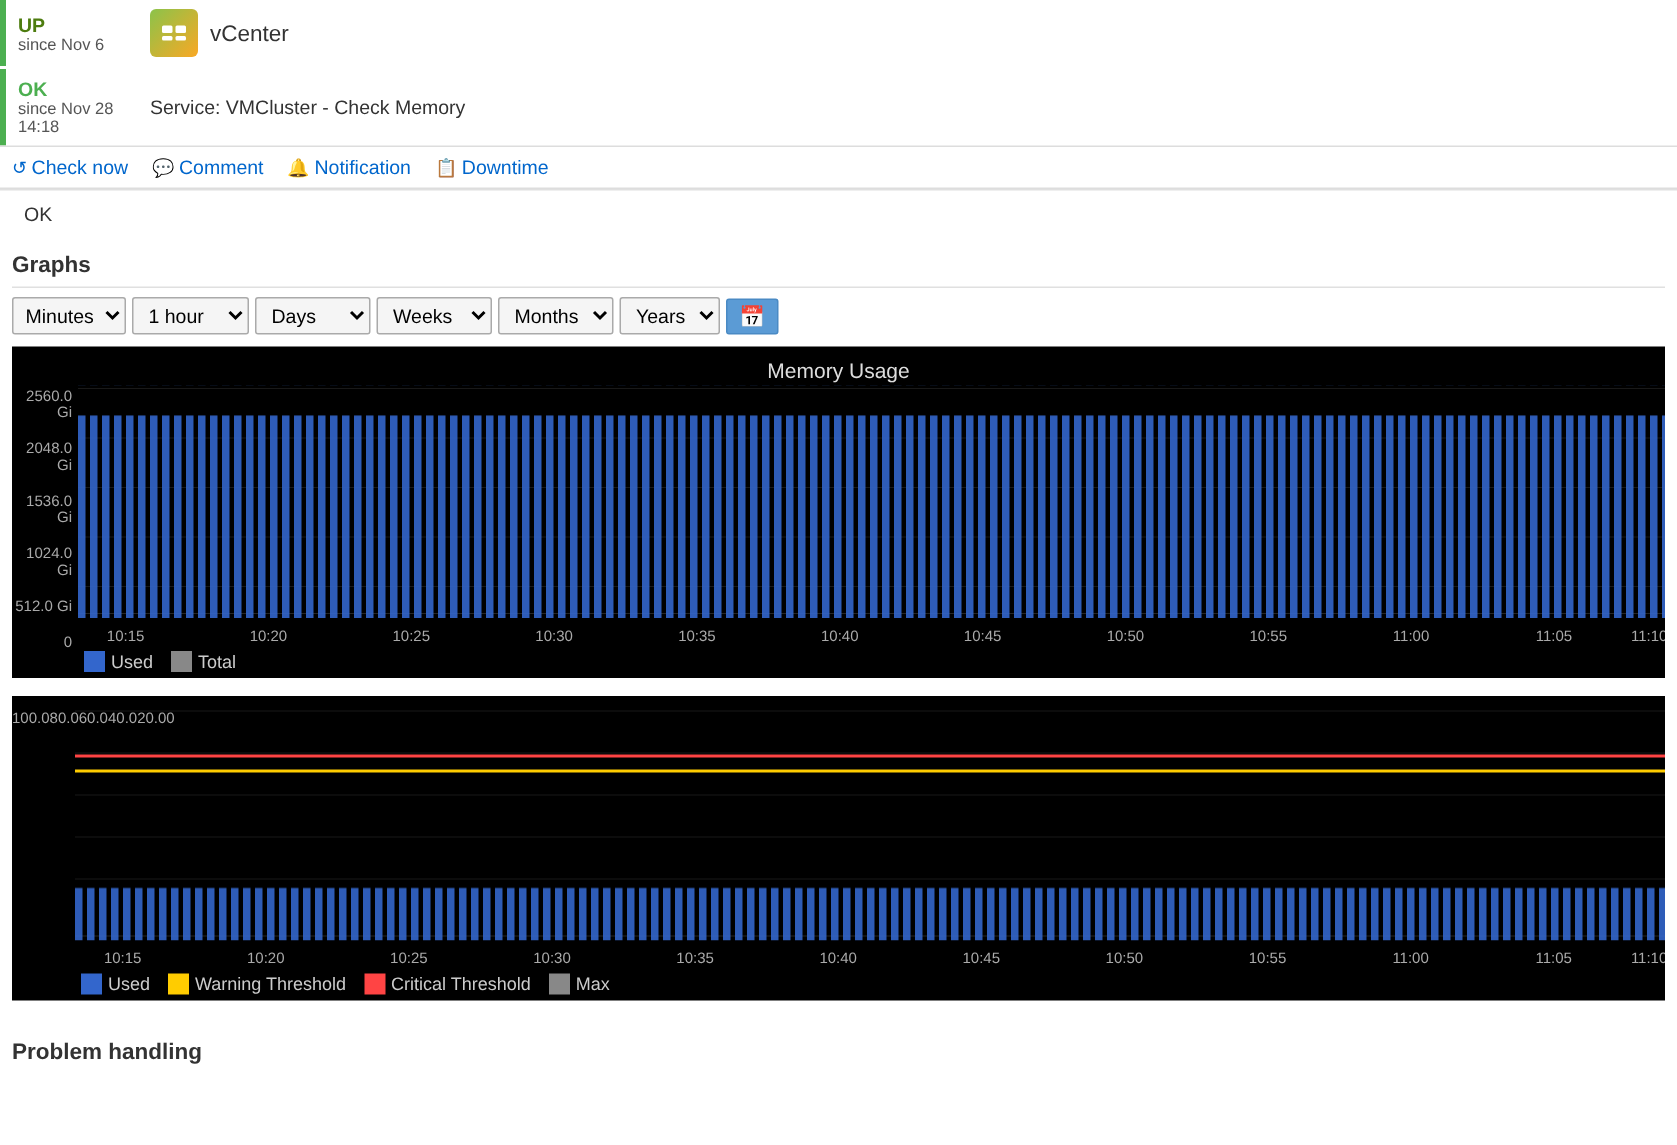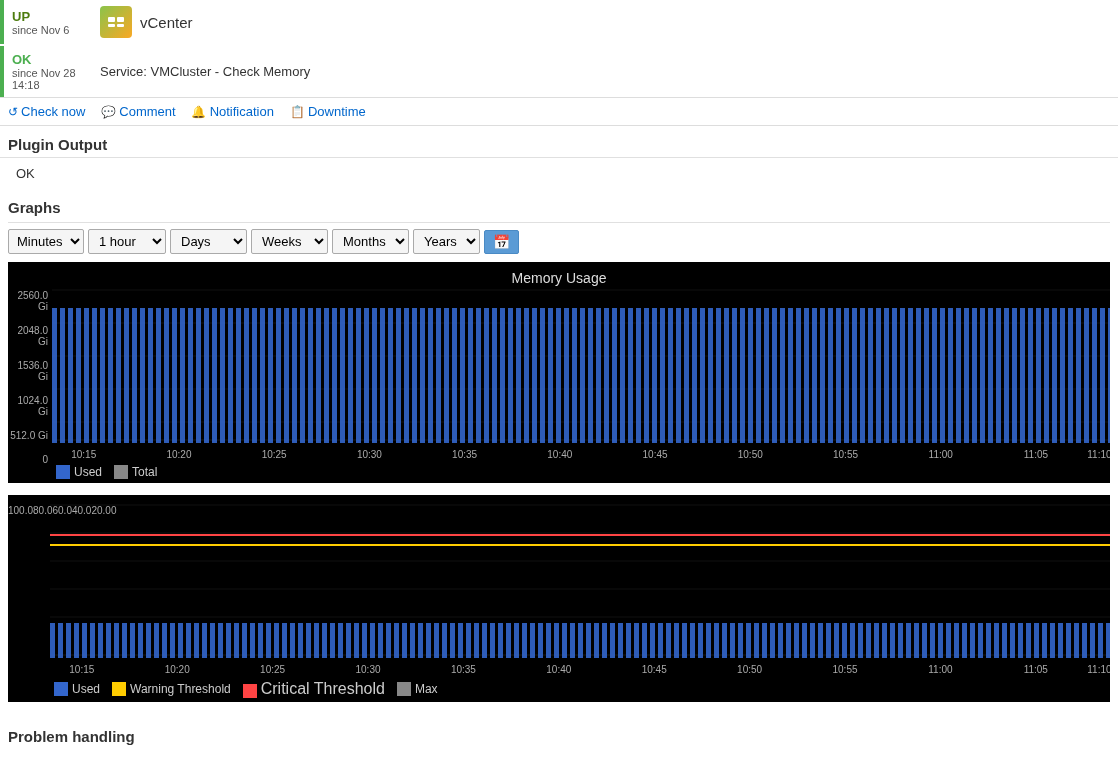--- a/index.html
+++ b/index.html
@@ -51,21 +51,20 @@
     <span style="font-size:12px;">🔔</span>
     <span>Notification</span>
   </a>
   <a style="color:#0066cc;text-decoration:none;cursor:pointer;font-size:13px;display:flex;align-items:center;gap:3px;">
     <span style="font-size:12px;">📋</span>
     <span>Downtime</span>
   </a>
 </div>
 
 <div>
-  <div style="font-size:15px;font-weight:bold;padding:10px 8px 4px 8px;">Plugin Output</div>
   <hr style="border:none;border-top:1px solid #e0e0e0;margin:0 0 4px 0;">
   <div style="padding:4px 16px 10px 16px;color:#333;">OK</div>
 </div>
 
 <div style="padding:4px 8px;">
   <div style="font-size:15px;font-weight:bold;padding:4px 0 6px 0;">Graphs</div>
   <hr style="border:none;border-top:1px solid #e0e0e0;margin:0 0 6px 0;">
 
   <div style="display:flex;align-items:center;gap:4px;margin-bottom:8px;flex-wrap:wrap;">
     <select style="padding:3px 4px;font-size:13px;border:1px solid #aaa;border-radius:2px;background:#f5f5f5;cursor:pointer;">
@@ -208,21 +207,21 @@
 
         <div style="display:flex;align-items:center;gap:12px;padding:2px 4px 4px 4px;flex-wrap:wrap;">
           <div style="display:flex;align-items:center;gap:4px;font-size:12px;color:#ccc;">
             <span style="width:14px;height:14px;background:#3366cc;display:inline-block;"></span>
             <span>Used</span>
           </div>
           <div style="display:flex;align-items:center;gap:4px;font-size:12px;color:#ccc;">
             <span style="width:14px;height:14px;background:#ffcc00;display:inline-block;"></span>
             <span>Warning Threshold</span>
           </div>
-          <div style="display:flex;align-items:flex-end;gap:4px;font-size:16px;color:#ccc;">
+          <div style="display:flex;align-items:flex-start;gap:4px;font-size:12px;color:#ccc;">
             <span style="width:14px;height:14px;background:#ff4444;display:inline-block;"></span>
             <span>Critical Threshold</span>
           </div>
           <div style="display:flex;align-items:center;gap:4px;font-size:12px;color:#ccc;">
             <span style="width:14px;height:14px;background:#888;display:inline-block;"></span>
             <span>Max</span>
           </div>
         </div>
       </div>
     </div>

